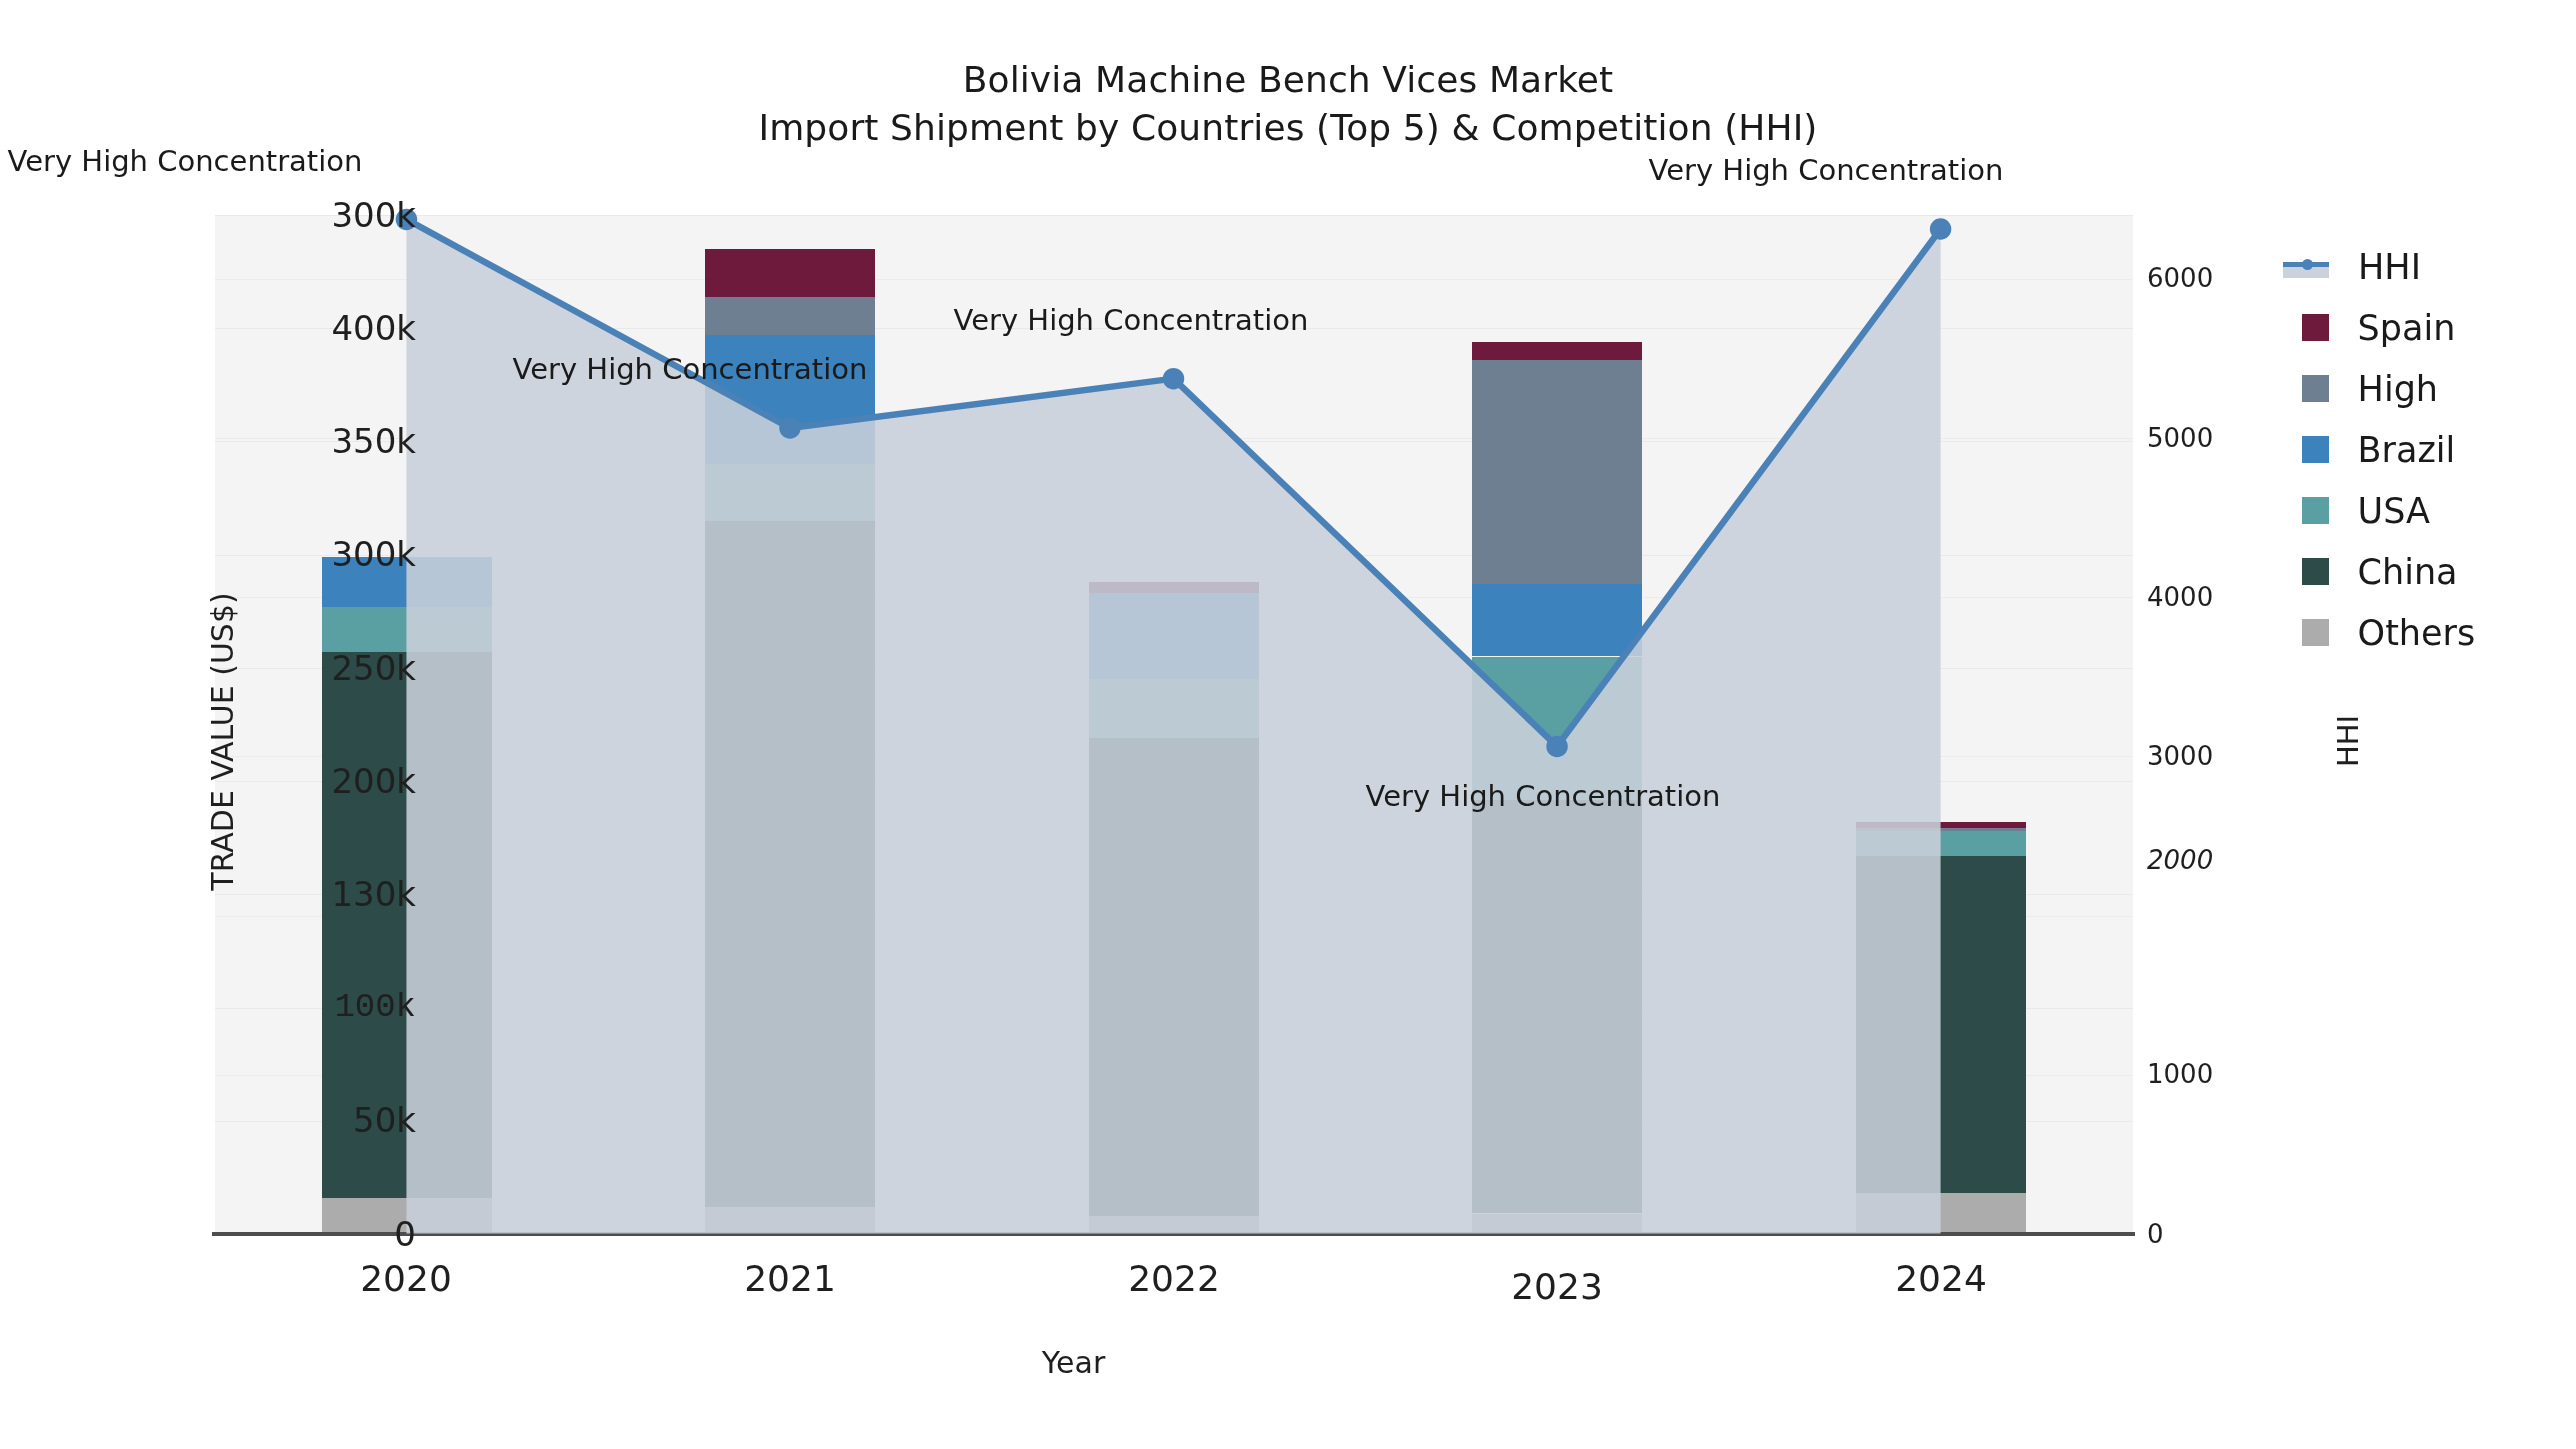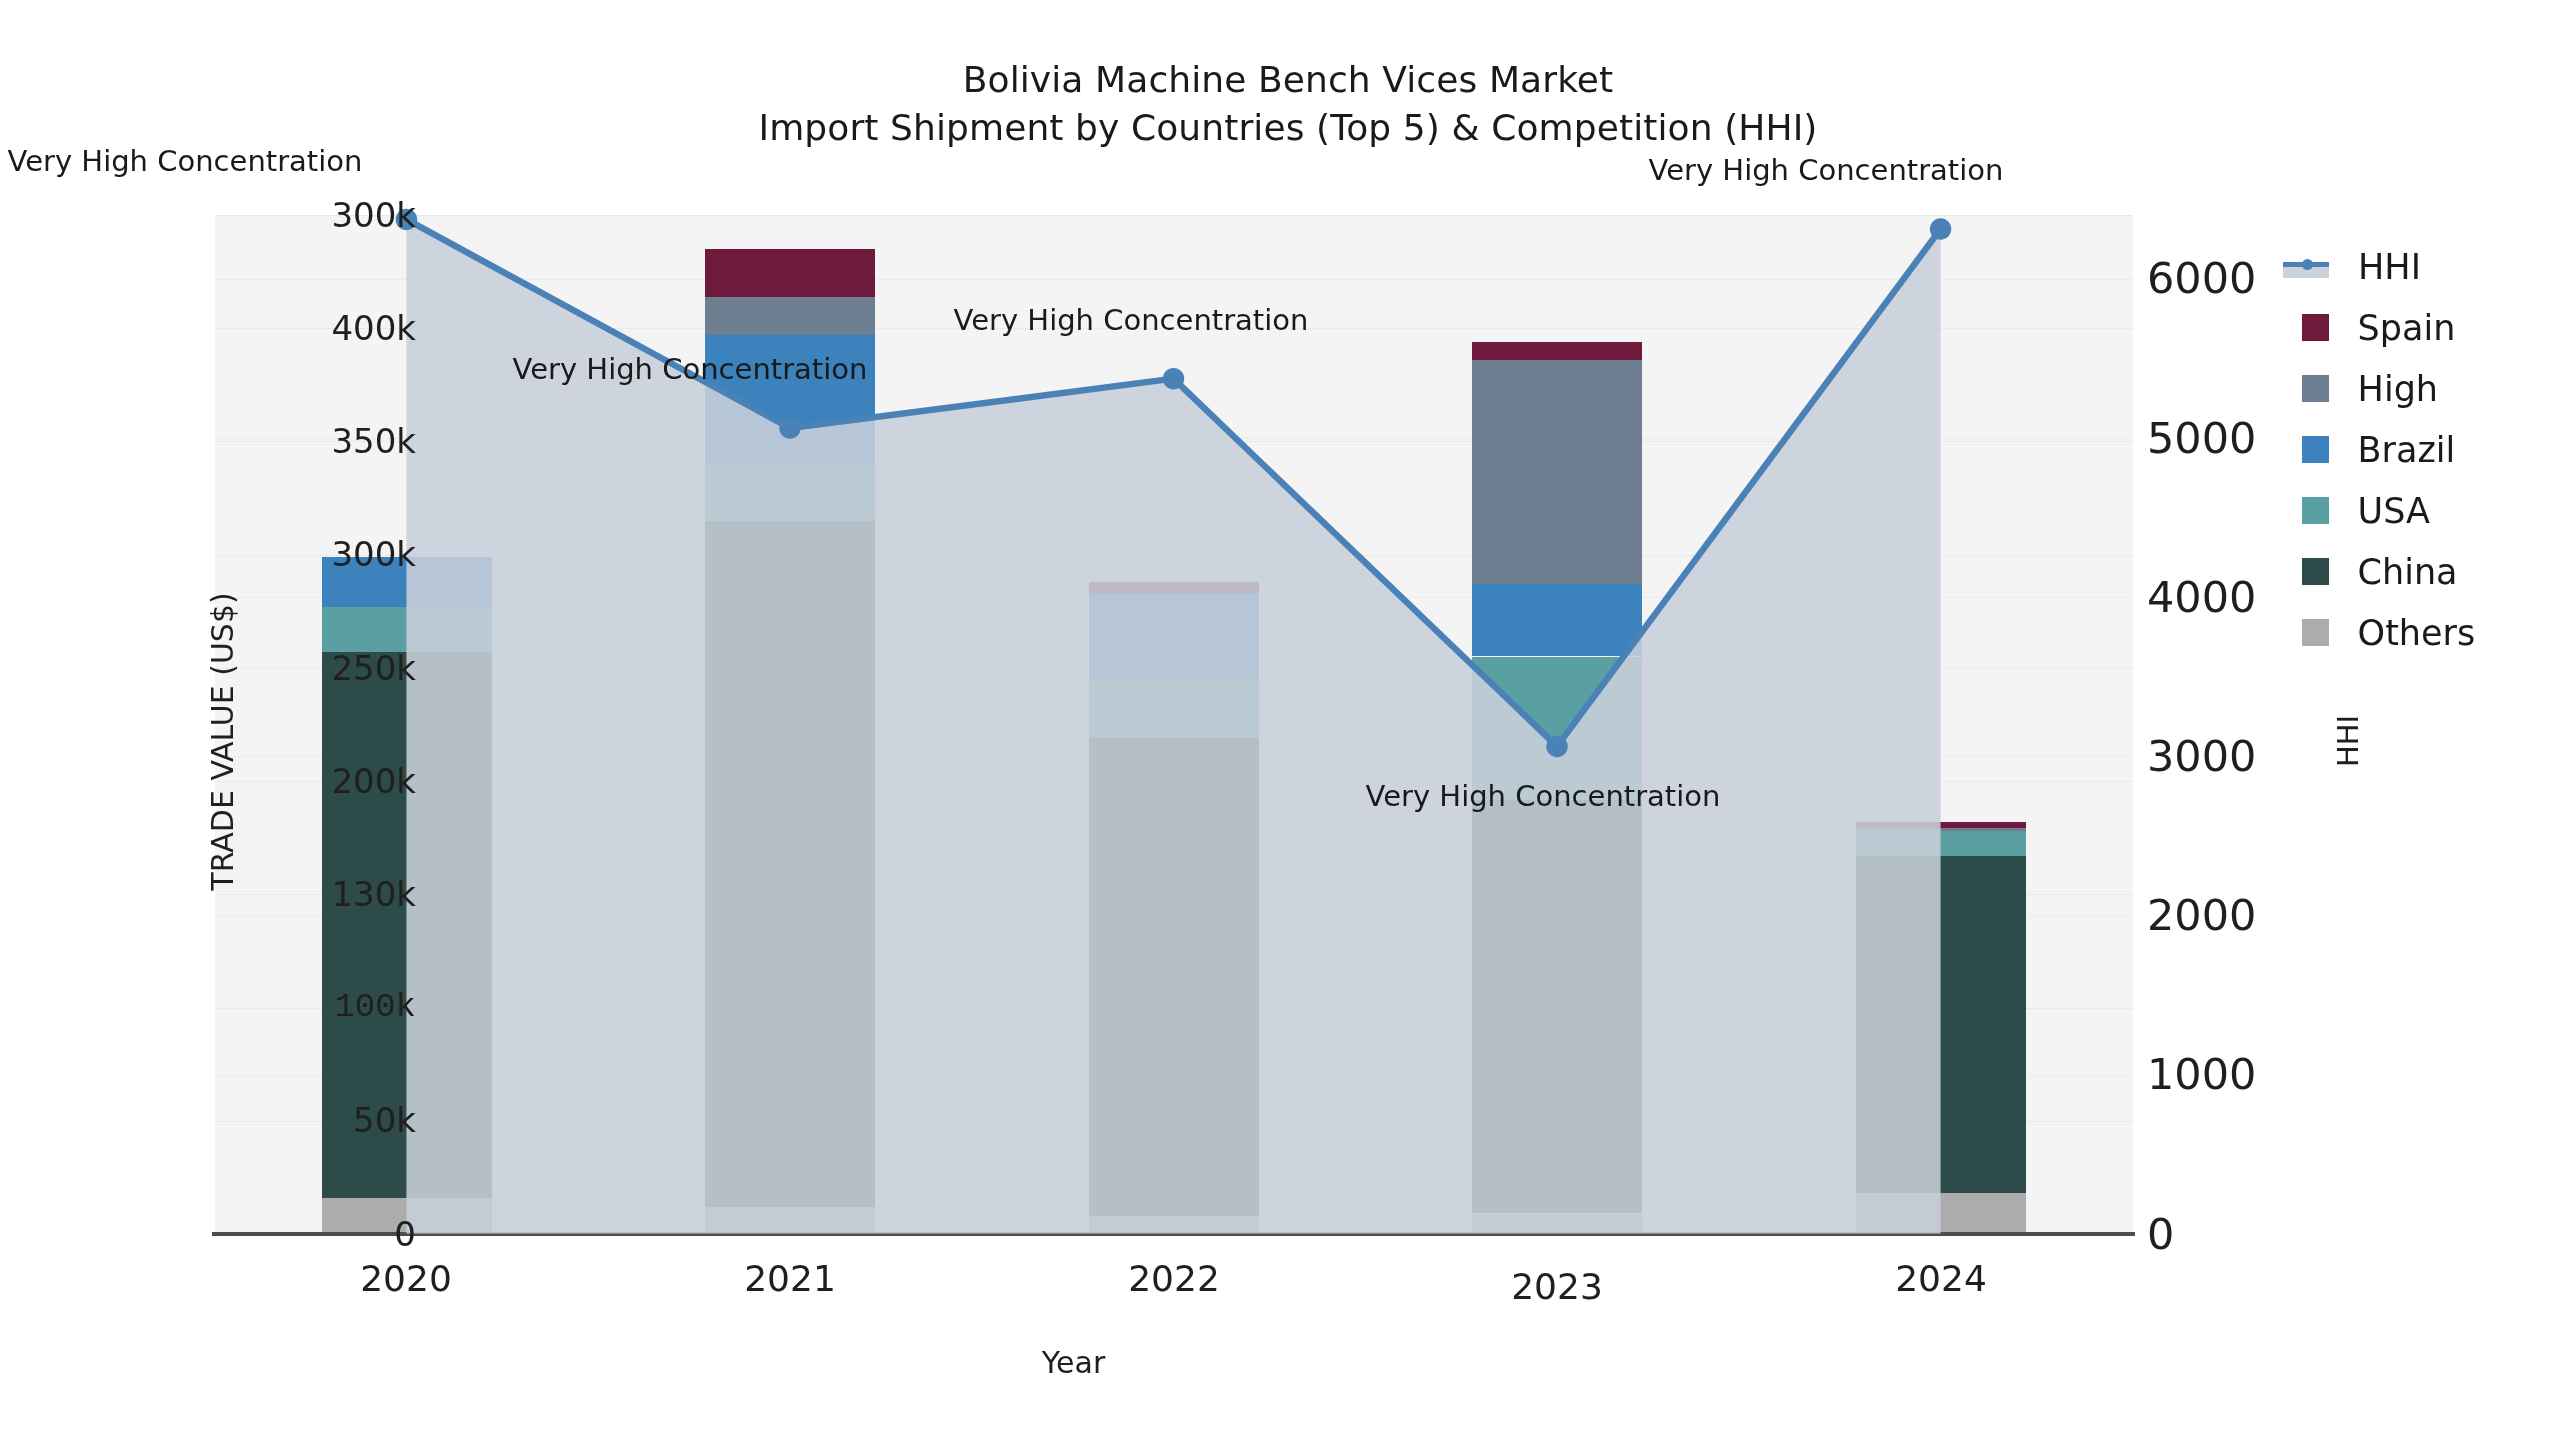--- a/index.html
+++ b/index.html
@@ -57,21 +57,21 @@
     font-size:30px;color:#1f1f1f;
     transform:rotate(-90deg);
     transform-origin:center center;
     white-space:nowrap;
   }
 
   
   .y2tick{
     position:absolute;left:2147px;
     width:186px;text-align:left;
-    font-size:43px;color:#1f1f1f;
+    font-size:26px;color:#1f1f1f;
     transform:translateY(-50%);
     white-space:nowrap;
   }
   .y2label{
     position:absolute;
     left:2240px;top:724px;
     width:215px;
     text-align:center;
     font-size:29px;color:#1f1f1f;
     transform:rotate(-90deg);
@@ -217,21 +217,21 @@
       <div class="ytick" style="top: 781px;">200k</div>
       <div class="ytick" style="top: 668px;">250k</div>
       <div class="ytick" style="top: 554px;">300k</div>
       <div class="ytick" style="top: 441px;">350k</div>
       <div class="ytick" style="top: 328px;">400k</div>
       <div class="ytick" style="top: 215px;">300k</div>
     </div>
   <div id="y2ticks">
       <div class="y2tick" style="top: 1234px;">0</div>
       <div class="y2tick" style="top: 1074px;">1000</div>
-      <div class="y2tick" style="top: 915px;">2000</div>
+      <div class="y2tick" style="top: 860px; font-style: italic;">2000</div>
       <div class="y2tick" style="top: 756px;">3000</div>
       <div class="y2tick" style="top: 597px;">4000</div>
       <div class="y2tick" style="top: 438px;">5000</div>
       <div class="y2tick" style="top: 278px;">6000</div>
     </div>
   <div id="xticks">
       <div class="xtick" style="left: 406px;">2020</div>
       <div class="xtick" style="left: 790px;">2021</div>
       <div class="xtick" style="left: 1174px;">2022</div>
       <div class="xtick" style="left: 1557px; margin-top: 8px;">2023</div>

